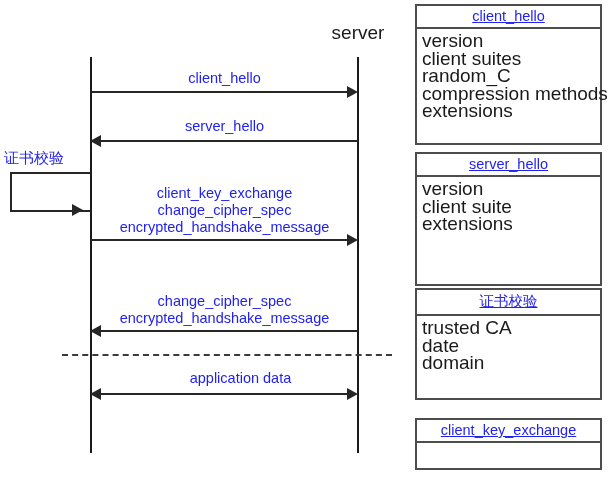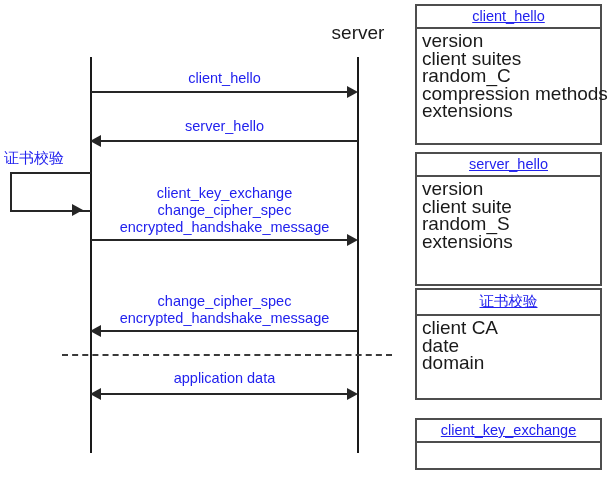--- a/index.html
+++ b/index.html
@@ -171,21 +171,21 @@
 
   <div class="msg-label" style="left:91px; top:293px; width:267px;">
     <div>change_cipher_spec</div>
     <div>encrypted_handshake_message</div>
   </div>
   <div class="msg-line" style="left:99px; top:330px; width:259px;"></div>
   <div class="arrowhead left" style="left:90px; top:325px;"></div>
 
   <div id="dashed-separator"></div>
 
-  <div class="msg-label" style="left:91px; top:370px; width:267px;">application data</div>
+  <div class="msg-label" style="left:91px; top:370px; width:267px;padding-left:16px;">application data</div>
   <div class="msg-line" style="left:99px; top:393px; width:251px;"></div>
   <div class="arrowhead left" style="left:90px; top:388px;"></div>
   <div class="arrowhead right" style="left:347px; top:388px;"></div>
 
 </div>
 
 <div id="panels">
 
   <div class="panel" id="panel-client-hello">
     <div class="panel-header">client_hello</div>
@@ -196,29 +196,28 @@
       <div class="panel-item">compression methods</div>
       <div class="panel-item">extensions</div>
     </div>
   </div>
 
   <div class="panel" id="panel-server-hello">
     <div class="panel-header">server_hello</div>
     <div class="panel-body">
       <div class="panel-item">version</div>
       <div class="panel-item">client suite</div>
-      <div class="panel-item">random_S</div>
       <div class="panel-item">extensions</div>
     </div>
   </div>
 
   <div class="panel" id="panel-cert-verify">
     <div class="panel-header">证书校验</div>
     <div class="panel-body">
-      <div class="panel-item">client CA</div>
+      <div class="panel-item">trusted CA</div>
       <div class="panel-item">date</div>
       <div class="panel-item">domain</div>
     </div>
   </div>
 
   <div class="panel" id="panel-client-key-exchange">
     <div class="panel-header">client_key_exchange</div>
   </div>
 
 </div>

